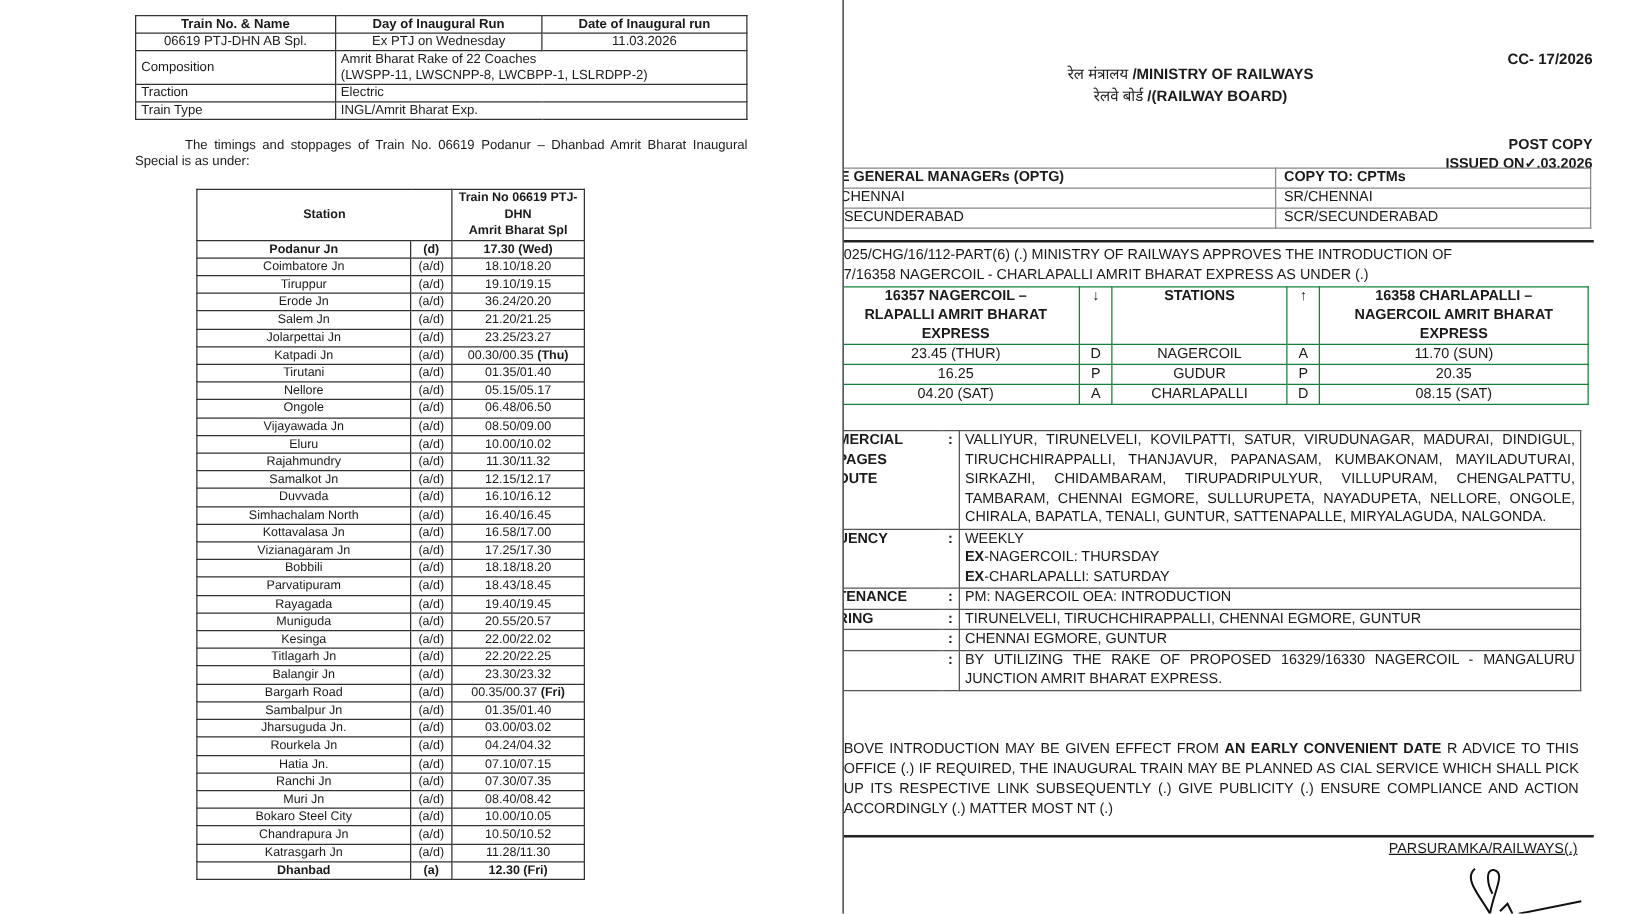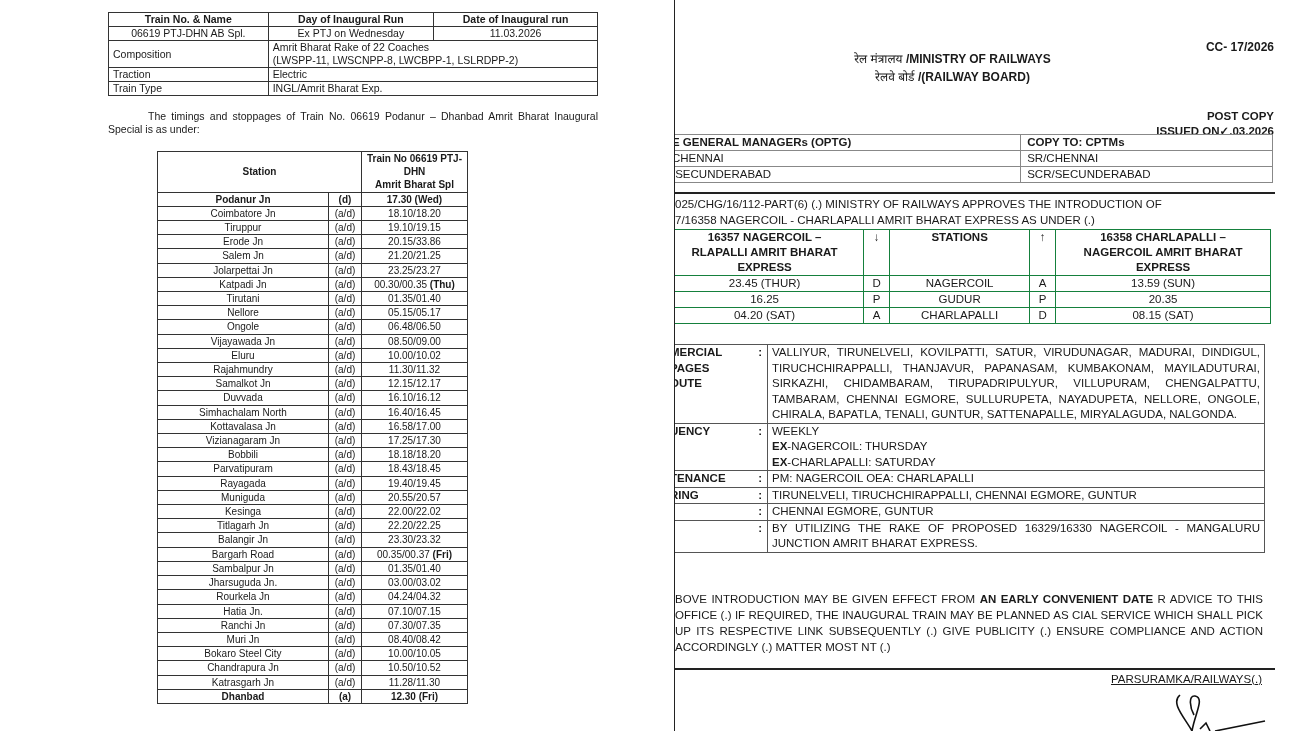--- a/index.html
+++ b/index.html
@@ -118,21 +118,21 @@
           <td class="t"><span>18.10/18.20</span></td>
         </tr>
         <tr>
           <td class="col-st">Tiruppur</td>
           <td class="col-ad">(a/d)</td>
           <td class="t"><span>19.10/19.15</span></td>
         </tr>
         <tr>
           <td class="col-st">Erode Jn</td>
           <td class="col-ad">(a/d)</td>
-          <td class="t"><span>20.15/33.86</span></td>
+          <td class="t"><span>36.24/20.20</span></td>
         </tr>
         <tr>
           <td class="col-st">Salem Jn</td>
           <td class="col-ad">(a/d)</td>
           <td class="t"><span>21.20/21.25</span></td>
         </tr>
         <tr>
           <td class="col-st">Jolarpettai Jn</td>
           <td class="col-ad">(a/d)</td>
           <td class="t"><span>23.25/23.27</span></td>
@@ -346,21 +346,21 @@
         <div>EXPRESS</div>
       </th>
     </tr>
     </tbody>
       <tbody id="tt-body">
         <tr>
           <td>23.45 (THUR)</td>
           <td class="ad">D</td>
           <td>NAGERCOIL</td>
           <td class="ad">A</td>
-          <td>13.59 (SUN)</td>
+          <td>11.70 (SUN)</td>
         </tr>
         <tr>
           <td>16.25</td>
           <td class="ad">P</td>
           <td>GUDUR</td>
           <td class="ad">P</td>
           <td>20.35</td>
         </tr>
         <tr>
           <td>04.20 (SAT)</td>
@@ -388,21 +388,21 @@
       <td class="colon">:</td>
       <td class="val">
         <div>WEEKLY</div>
         <div><b>EX</b><span>-NAGERCOIL: THURSDAY</span></div>
         <div><b>EX</b><span>-CHARLAPALLI: SATURDAY</span></div>
       </td>
     </tr>
     <tr>
       <td class="lbl">TENANCE</td>
       <td class="colon">:</td>
-      <td class="val">PM: NAGERCOIL OEA: CHARLAPALLI</td>
+      <td class="val">PM: NAGERCOIL OEA: INTRODUCTION</td>
     </tr>
     <tr>
       <td class="lbl">RING</td>
       <td class="colon">:</td>
       <td class="val">TIRUNELVELI, TIRUCHCHIRAPPALLI, CHENNAI EGMORE, GUNTUR</td>
     </tr>
     <tr>
       <td class="lbl"></td>
       <td class="colon">:</td>
       <td class="val">CHENNAI EGMORE, GUNTUR</td>

